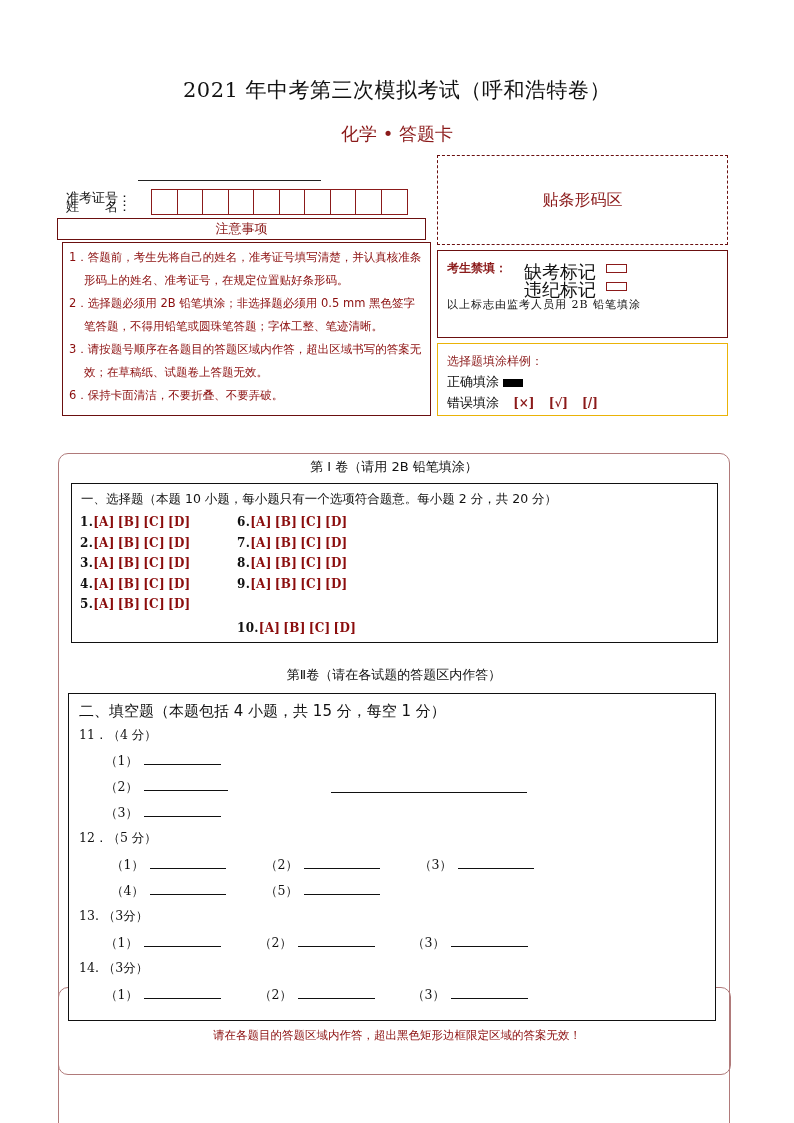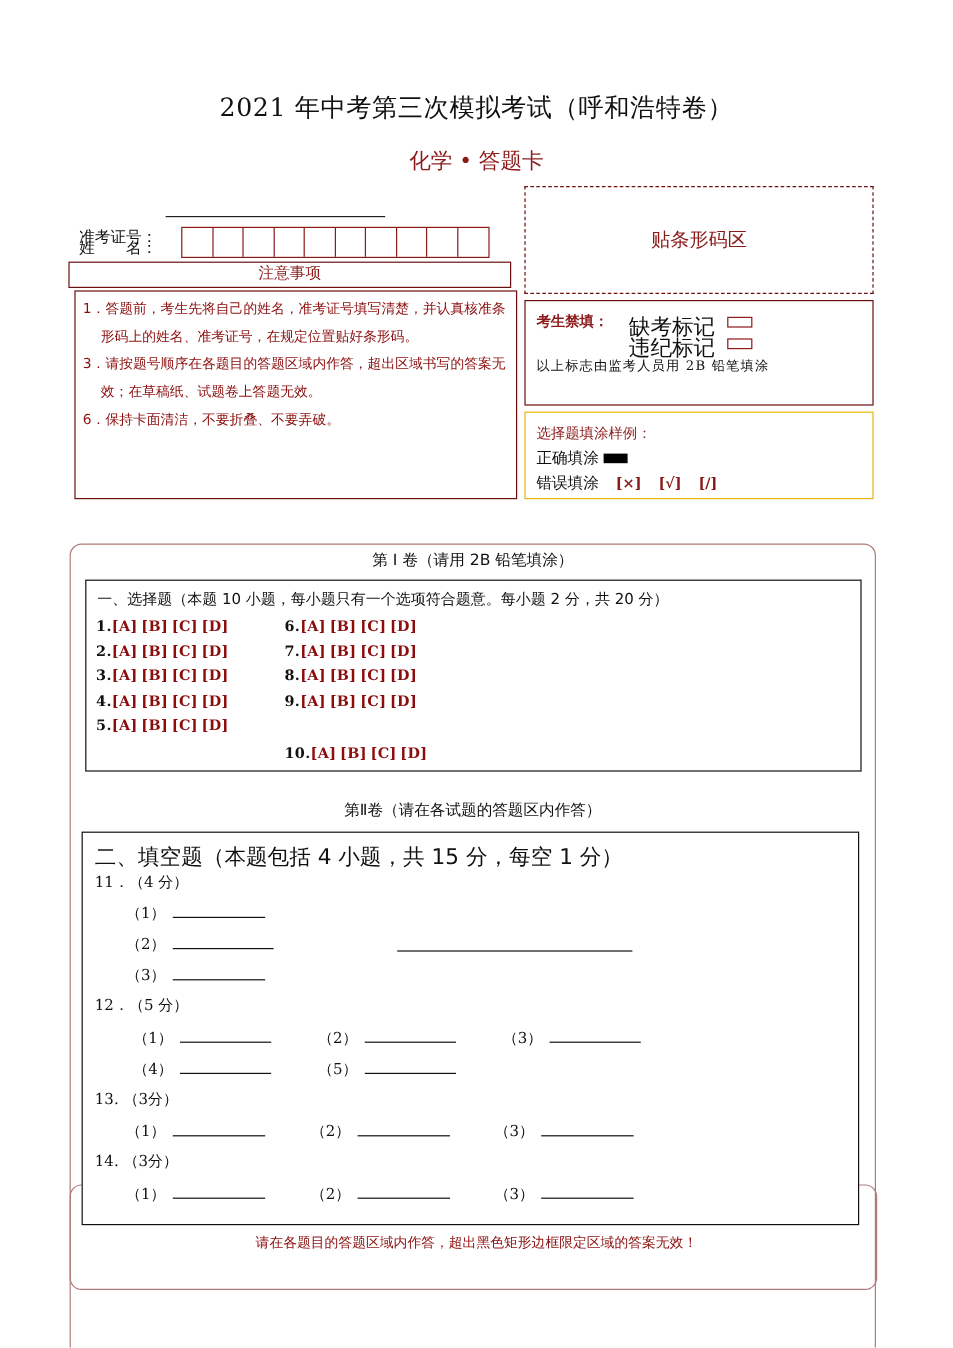--- a/index.html
+++ b/index.html
@@ -32,21 +32,21 @@
   .wrong { color: #8b1a1a; font-weight: bold; font-size: 12px; margin-left: 10px; font-family: "DejaVu Serif", serif; }
   .frame-outer { left: 58px; top: 453px; width: 672px; height: 700px; border: 1px solid #b07a7a; border-radius: 10px; box-sizing: border-box; }
   .frame-inner { left: 58px; top: 987px; width: 673px; height: 88px; border: 1px solid #b07a7a; border-radius: 10px; box-sizing: border-box; }
   .sec-head { left: 58px; width: 672px; text-align: center; font-size: 13px; font-family: "DejaVu Sans", sans-serif; }
   .box1 { left: 71px; top: 483px; width: 647px; height: 160px; border: 1.3px solid #111; box-sizing: border-box; }
   .box1 .q-title { position: absolute; left: 9px; top: 7px; font-size: 12.5px; font-family: "DejaVu Sans", sans-serif; }
   .opt { position: absolute; font-size: 12px; font-weight: bold; font-family: "DejaVu Serif", serif; white-space: nowrap; letter-spacing: 0.3px; }
   .opt .num { color: #111; }
   .opt .c { color: #8b0d0d; }
   .box2 { left: 68px; top: 693px; width: 648px; height: 328px; border: 1.3px solid #111; box-sizing: border-box; background: #fff; }
-  .box2 .q-title { position: absolute; left: 10px; top: 8px; font-size: 18px; font-family: "DejaVu Sans", sans-serif; }
+  .box2 .q-title { position: absolute; left: 10px; top: 8px; font-size: 15px; font-family: "DejaVu Sans", sans-serif; }
   .qline { position: absolute; font-size: 12.5px; font-family: "DejaVu Serif", serif; }
   .blank { position: absolute; font-size: 12.5px; font-family: "DejaVu Serif", serif; }
   .blank .u { display: inline-block; border-bottom: 1px solid #111; height: 12px; vertical-align: baseline; margin-left: 6px; }
   .freeline { position: absolute; border-bottom: 1px solid #111; height: 1px; }
   .warn { left: 0; width: 794px; top: 1028px; text-align: center; font-size: 11.5px; color: #8b0d0d; font-family: "DejaVu Sans", sans-serif; }
 </style>
 </head>
 <body>
 
 <div class="abs title">2021 年中考第三次模拟考试（呼和浩特卷）</div>
@@ -64,20 +64,21 @@
     <div class="idbox"></div>
     <div class="idbox"></div>
     <div class="idbox"></div>
     <div class="idbox"></div>
     <div class="idbox"></div>
   </div>
 
 <div class="abs notice-head">注意事项</div>
 <div class="abs notice-body">
   <div class="item">1．答题前，考生先将自己的姓名，准考证号填写清楚，并认真核准条形码上的姓名、准考证号，在规定位置贴好条形码。</div>
+  <div class="item">2．选择题必须用 2B 铅笔填涂；非选择题必须用 0.5 mm 黑色签字笔答题，不得用铅笔或圆珠笔答题；字体工整、笔迹清晰。</div>
   <div class="item">3．请按题号顺序在各题目的答题区域内作答，超出区域书写的答案无效；在草稿纸、试题卷上答题无效。</div>
   <div class="item">6．保持卡面清洁，不要折叠、不要弄破。</div>
 </div>
 
 <div class="abs barcode">
     <span>贴条形码区</span>
   </div>
 
 <div class="abs forbid">
   <span class="f-title">考生禁填：</span>

